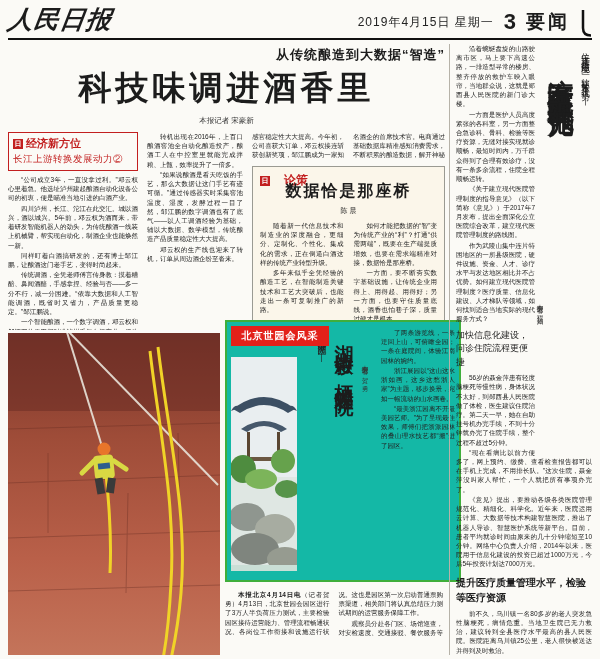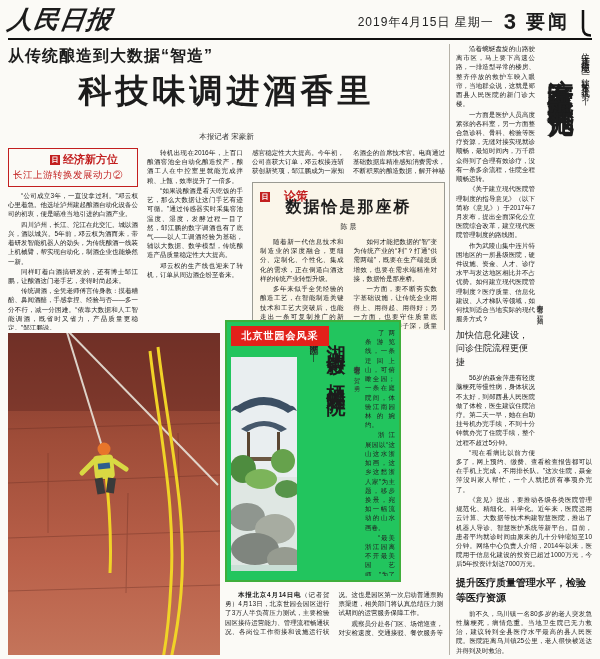--- a/index.html
+++ b/index.html
@@ -12,45 +12,45 @@
             transform:skewX(-8deg);letter-spacing:1px;padding-bottom:2px;}
   .hdr-right{display:flex;align-items:flex-end;gap:10px;padding-bottom:3px;}
   .hdr-date{font-size:12px;color:#222;padding-bottom:4px;letter-spacing:1px;}
   .hdr-page{font-size:22px;font-weight:bold;}
   .hdr-sec{font-size:19px;font-weight:bold;letter-spacing:3px;}
   .hdr-corner{display:inline-block;margin-bottom:-3px;}
   
   .bp{font-size:6.5px;line-height:1.42;text-align:justify;text-indent:2em;margin:0 0 1px 0;color:#222;}
   
   .lead{position:absolute;left:8px;top:44px;width:437px;height:286px;overflow:hidden;}
-  .lead-kicker{text-align:left;font-size:16px;font-weight:bold;letter-spacing:1px;margin-top:2px;}
+  .lead-kicker{text-align:right;font-size:13px;font-weight:bold;letter-spacing:1px;margin-top:2px;}
   .lead-headline{text-align:center;font-size:33px;font-weight:900;letter-spacing:4px;margin-top:2px;}
-  .lead-byline{text-align:center;font-size:7.5px;color:#333;margin-top:18px;margin-bottom:6px;}
+  .lead-byline{text-align:center;font-size:7.5px;color:#333;margin-top:5px;margin-bottom:6px;}
   .lead-cols{display:flex;gap:9px;height:212px;overflow:hidden;}
   .lcol1{width:130px;flex:none;}
   .lcol2{width:96px;flex:none;}
   .lcol34{flex:1;display:flex;flex-direction:column;}
   .series-box{border:1px solid #c21f1f;padding:3px 4px 4px 4px;margin-bottom:4px;}
-  .series-line1{display:flex;align-items:center;gap:3px;font-size:11px;font-weight:bold;color:#c21f1f;margin-left:37px;}
+  .series-line1{display:flex;align-items:center;gap:3px;font-size:11px;font-weight:bold;color:#c21f1f;}
   .logo-sq{display:inline-block;width:10px;height:10px;background:#c21f1f;color:#fff;font-size:7px;
            line-height:10px;text-align:center;font-weight:bold;flex:none;}
   .series-line2{font-size:9.5px;color:#c21f1f;margin-top:2px;letter-spacing:0.5px;}
   .minicols{column-count:2;column-gap:9px;height:30px;overflow:hidden;margin-bottom:4px;}
   .minicols .bp{text-indent:0;}
   
   .lunce-box{flex:1;border:1px solid #9a9a92;background:#fbf6ea;padding:5px 7px;overflow:hidden;}
   .lunce-label{display:flex;align-items:center;gap:14px;font-size:12px;font-weight:bold;color:#c21f1f;}
   .lunce-headline{text-align:center;font-size:16px;font-weight:bold;letter-spacing:2px;margin-top:-8px;}
   .lunce-byline{text-align:center;font-size:7px;margin:4px 0 5px 0;}
   .lunce-cols{column-count:2;column-gap:10px;height:118px;overflow:hidden;}
   
   .photo{position:absolute;left:8px;top:333px;width:212px;height:322px;overflow:hidden;}
   
-  .expo{position:absolute;left:225px;top:320px;width:176px;height:262px;border:2px solid #3fae3b;
-        background:#22c55e;padding:4px;box-sizing:border-box;display:flex;gap:0;overflow:hidden;}
+  .expo{position:absolute;left:225px;top:320px;width:236px;height:262px;border:2px solid #3fae3b;
+        background:#14b8a6;padding:4px;box-sizing:border-box;display:flex;gap:8px;overflow:hidden;}
   .expo-left{width:72px;flex:none;display:flex;flex-direction:column;}
   .expo-label{background:#e3211a;color:#fff;font-size:10px;font-weight:bold;text-align:center;
               padding:3px 2px;letter-spacing:1px;white-space:nowrap;width:94px;z-index:2;}
   .expo-photo{margin-top:6px;width:66px;flex:1;}
   .expo-mid{width:62px;flex:none;display:flex;justify-content:center;gap:3px;padding-top:4px;}
   .v{writing-mode:vertical-rl;}
   .expo-kicker{font-size:9px;letter-spacing:2px;color:#222;height:200px;}
   .expo-headline{font-size:19px;font-weight:900;letter-spacing:4px;height:240px;}
   .expo-byline{font-size:6.5px;color:#333;height:120px;margin-top:30px;letter-spacing:1px;}
   .expo-text{flex:1;overflow:hidden;padding-top:2px;}

